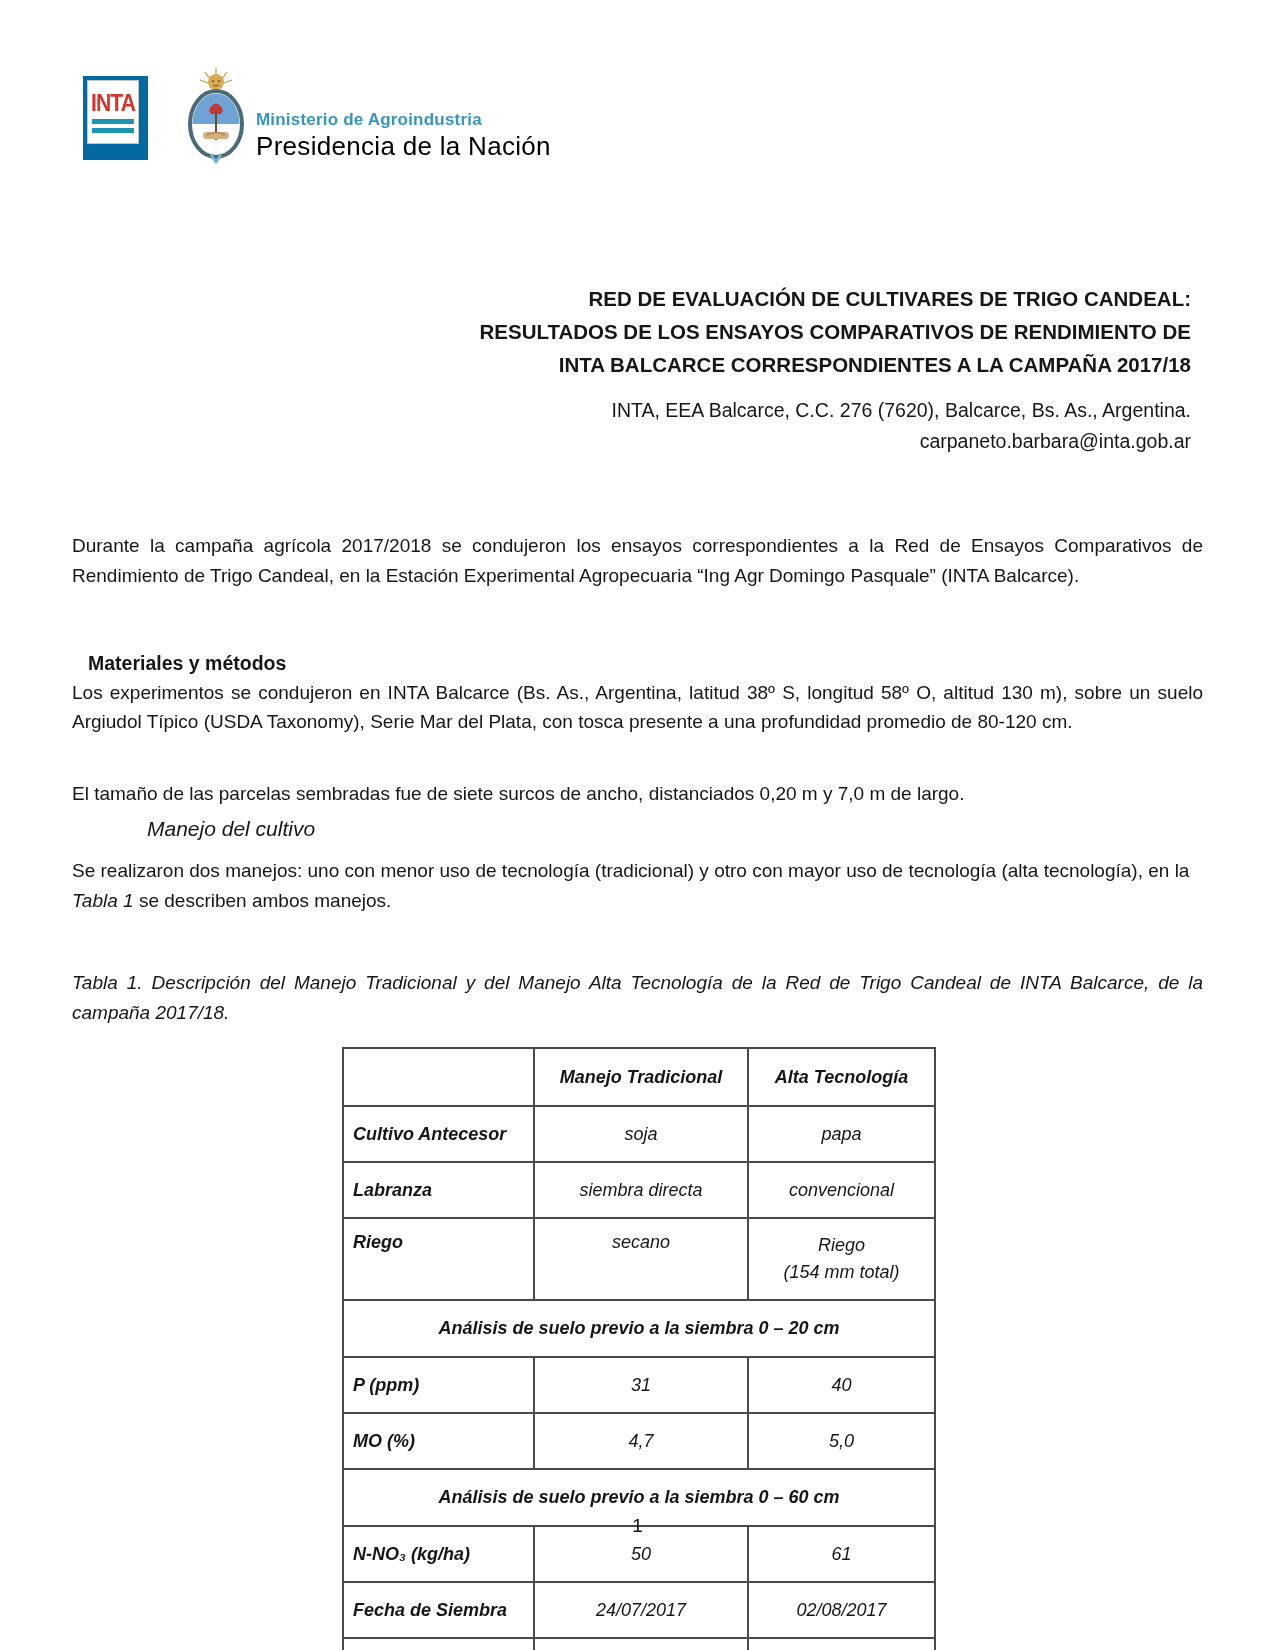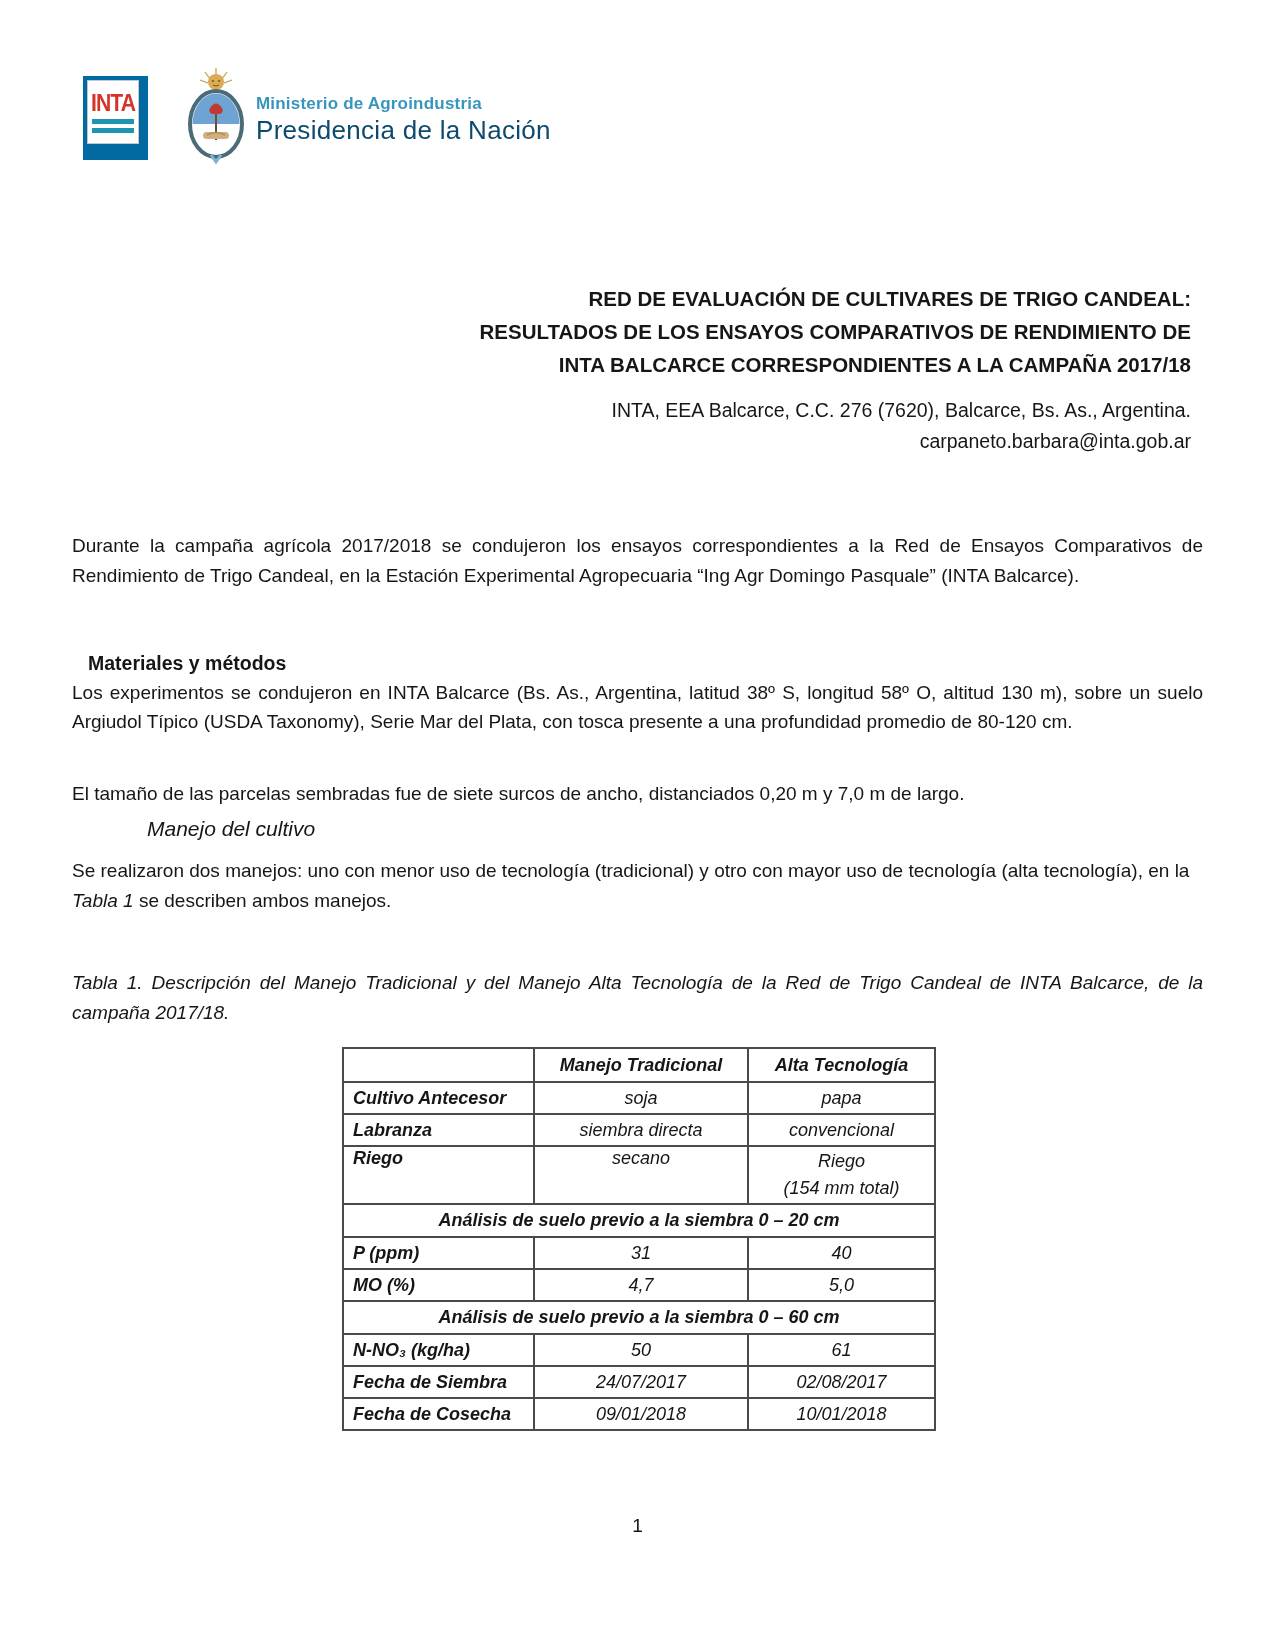--- a/index.html
+++ b/index.html
@@ -13,36 +13,36 @@
     overflow:hidden;
   }
   
   .inta-logo{position:absolute;top:76px;left:83px;width:65px;height:84px;background:#0369a1;}
   .inta-inner{position:absolute;left:4px;top:4px;width:50px;height:62px;background:#fff;border:1px solid #c2c7c9;
     display:flex;flex-direction:column;align-items:center;justify-content:center;}
   .inta-text{font-weight:bold;font-size:23px;letter-spacing:-1px;transform:scaleX(.92);line-height:24px;}
   .inta-bar{width:42px;height:5px;margin-top:4px;}
   .escudo{position:absolute;top:66px;left:187px;}
   .ministry{position:absolute;top:95px;left:256px;line-height:1;}
-  .ministry-line1{font-size:17px;font-weight:bold;letter-spacing:.2px;}
+  .ministry-line1{font-size:17px;font-weight:bold;letter-spacing:.2px;margin-top:16px;}
   .ministry-line2{font-size:26px;font-weight:400;letter-spacing:.3px;margin-top:5px;}
   
   .title-block{position:absolute;top:282px;left:60px;width:1131px;text-align:right;}
   .doc-title{font-size:20.5px;font-weight:bold;line-height:33px;margin:0;}
   .authors-block{margin-top:14px;font-size:19.5px;line-height:31px;font-weight:400;}
   
   .para{position:absolute;left:72px;width:1131px;font-size:19px;line-height:30px;margin:0;}
   .justify{text-align:justify;}
   .h-materials{position:absolute;left:72px;top:636px;font-size:19.5px;font-weight:bold;margin:16px;}
   .h-manejo{position:absolute;left:147px;top:817px;font-size:21px;font-weight:normal;font-style:italic;margin:0;}
   .caption{font-style:italic;}
   .inline-italic{font-style:italic;}
   
   .t1{position:absolute;top:1047px;left:342px;border-collapse:collapse;table-layout:fixed;width:592px;}
-  .t1 td{border:2px solid #4a4a4a;font-size:18px;font-style:italic;height:28px;padding:1px 9px;vertical-align:middle;}
+  .t1 td{border:2px solid #4a4a4a;font-size:18px;font-style:italic;height:28px;padding:13px 9px;vertical-align:middle;}
   .t1 td.hdr{font-weight:bold;text-align:center;height:30px;}
   .t1 td.lbl{font-weight:bold;text-align:left;}
   .t1 td.val{text-align:center;font-weight:400;}
   .t1 td.sect{font-weight:bold;text-align:center;height:29px;margin-top:48px;}
   .t1 .two-line div{line-height:27px;}
   
   .pagenum{position:absolute;top:1515px;left:0;width:100%;text-align:center;font-size:19px;}
 </style>
 </head>
 <body>
@@ -73,21 +73,21 @@
     <path d="M5.5,58 A23.5,30.5 0 0 1 52.5,58 Z" fill="#6fa3d3"></path>
     <line x1="29" y1="46" x2="29" y2="74" stroke="#6b4f2a" stroke-width="2"></line>
     <path d="M23,42 q6,-9 12,0 q2,4 -2,6 l-8,0 q-4,-2 -2,-6 Z" fill="#bf3a33"></path>
     <rect x="16" y="66" width="26" height="7" rx="3.5" fill="#d2af7e"></rect>
     <path d="M20,69 q9,-5 18,0" stroke="#b08a55" stroke-width="1.5" fill="none"></path>
     <path d="M24,89 l5,7 l5,-7" stroke="#7fb4d8" stroke-width="3" fill="none"></path>
   </svg>
 
   <div class="ministry">
     <div class="ministry-line1" style="color:#3896bc;">Ministerio de Agroindustria</div>
-    <div class="ministry-line2" style="color:#0c4a6e;">Presidencia de la Nación</div>
+    <div class="ministry-line2" style="color:#000000;">Presidencia de la Nación</div>
   </div>
 
   <div class="title-block">
     <h1 class="doc-title">
       <div>RED DE EVALUACIÓN DE CULTIVARES DE TRIGO CANDEAL:</div>
       <div>RESULTADOS DE LOS ENSAYOS COMPARATIVOS DE RENDIMIENTO DE</div>
       <div>INTA BALCARCE CORRESPONDIENTES A LA CAMPAÑA 2017/18</div>
     </h1>
     <div class="authors-block">
       <div>INTA, EEA Balcarce, C.C. 276 (7620), Balcarce, Bs. As., Argentina.</div>

